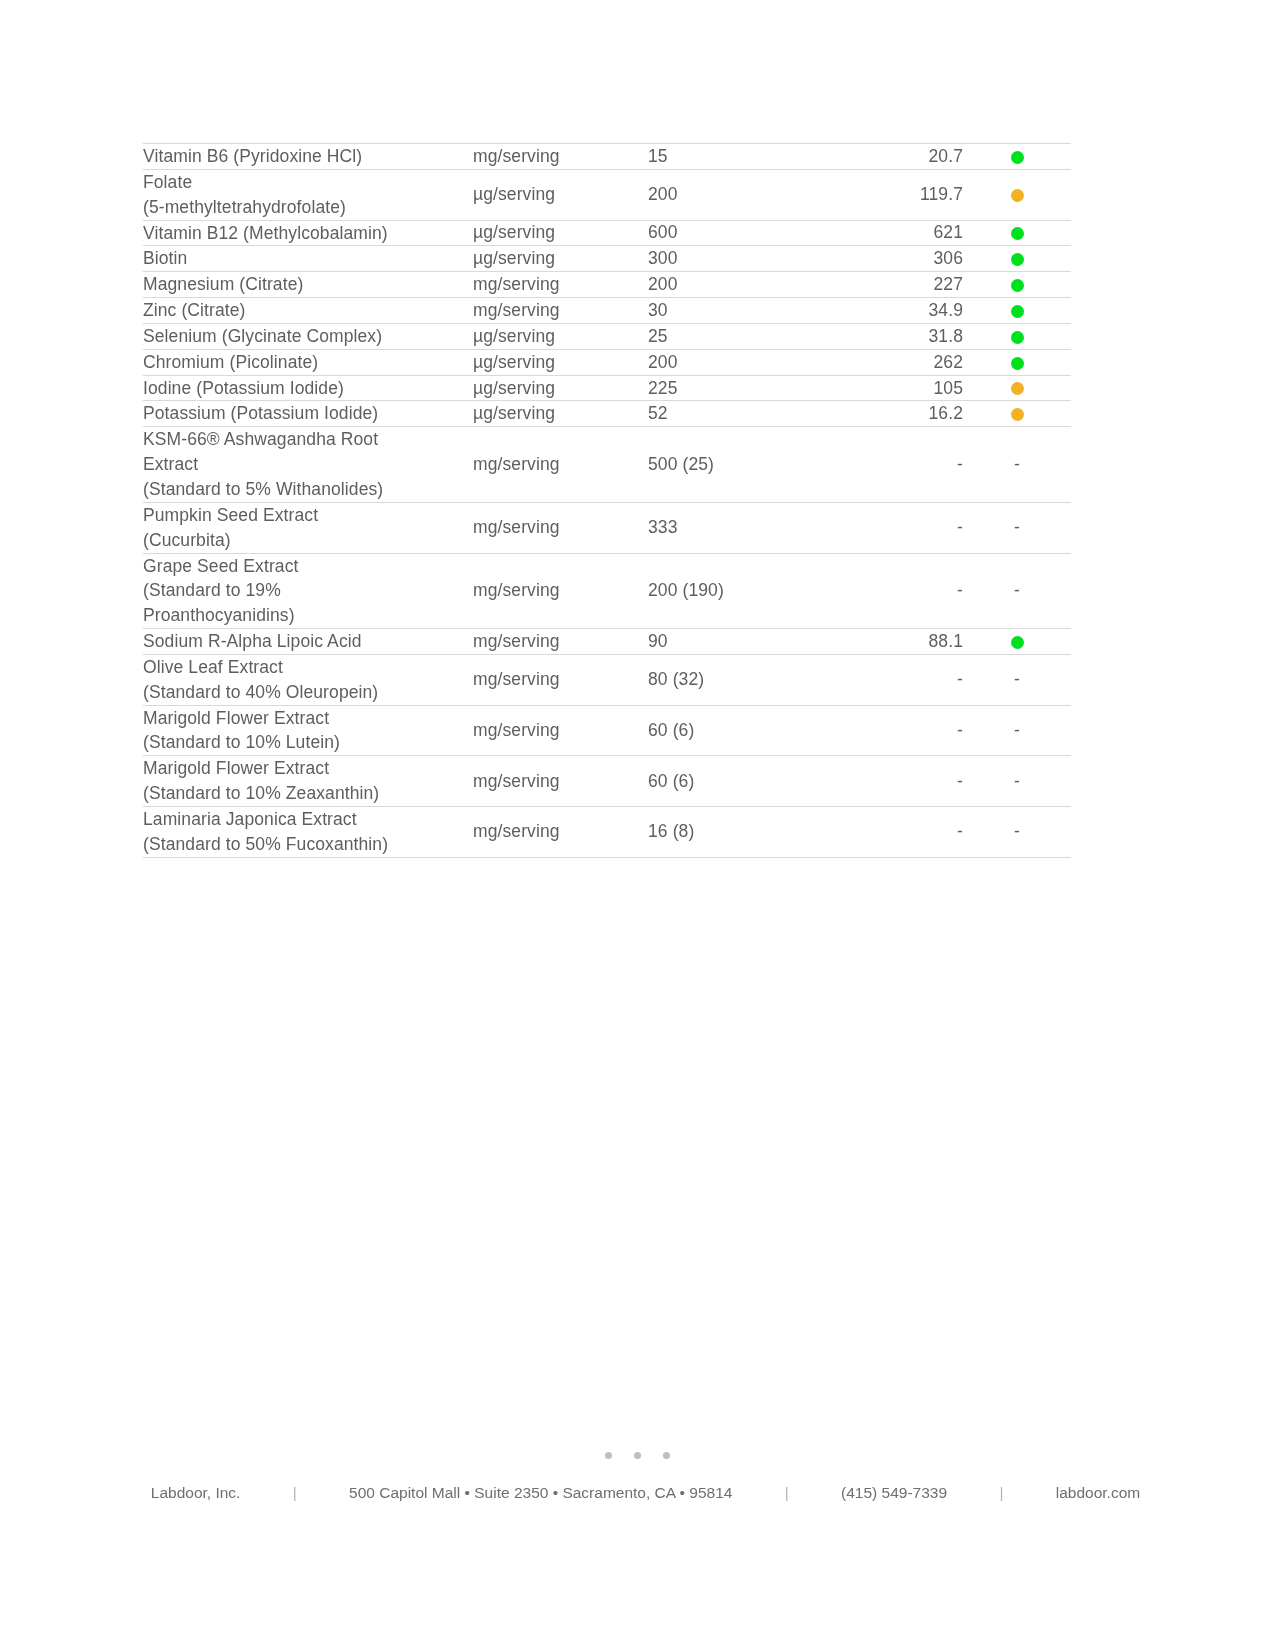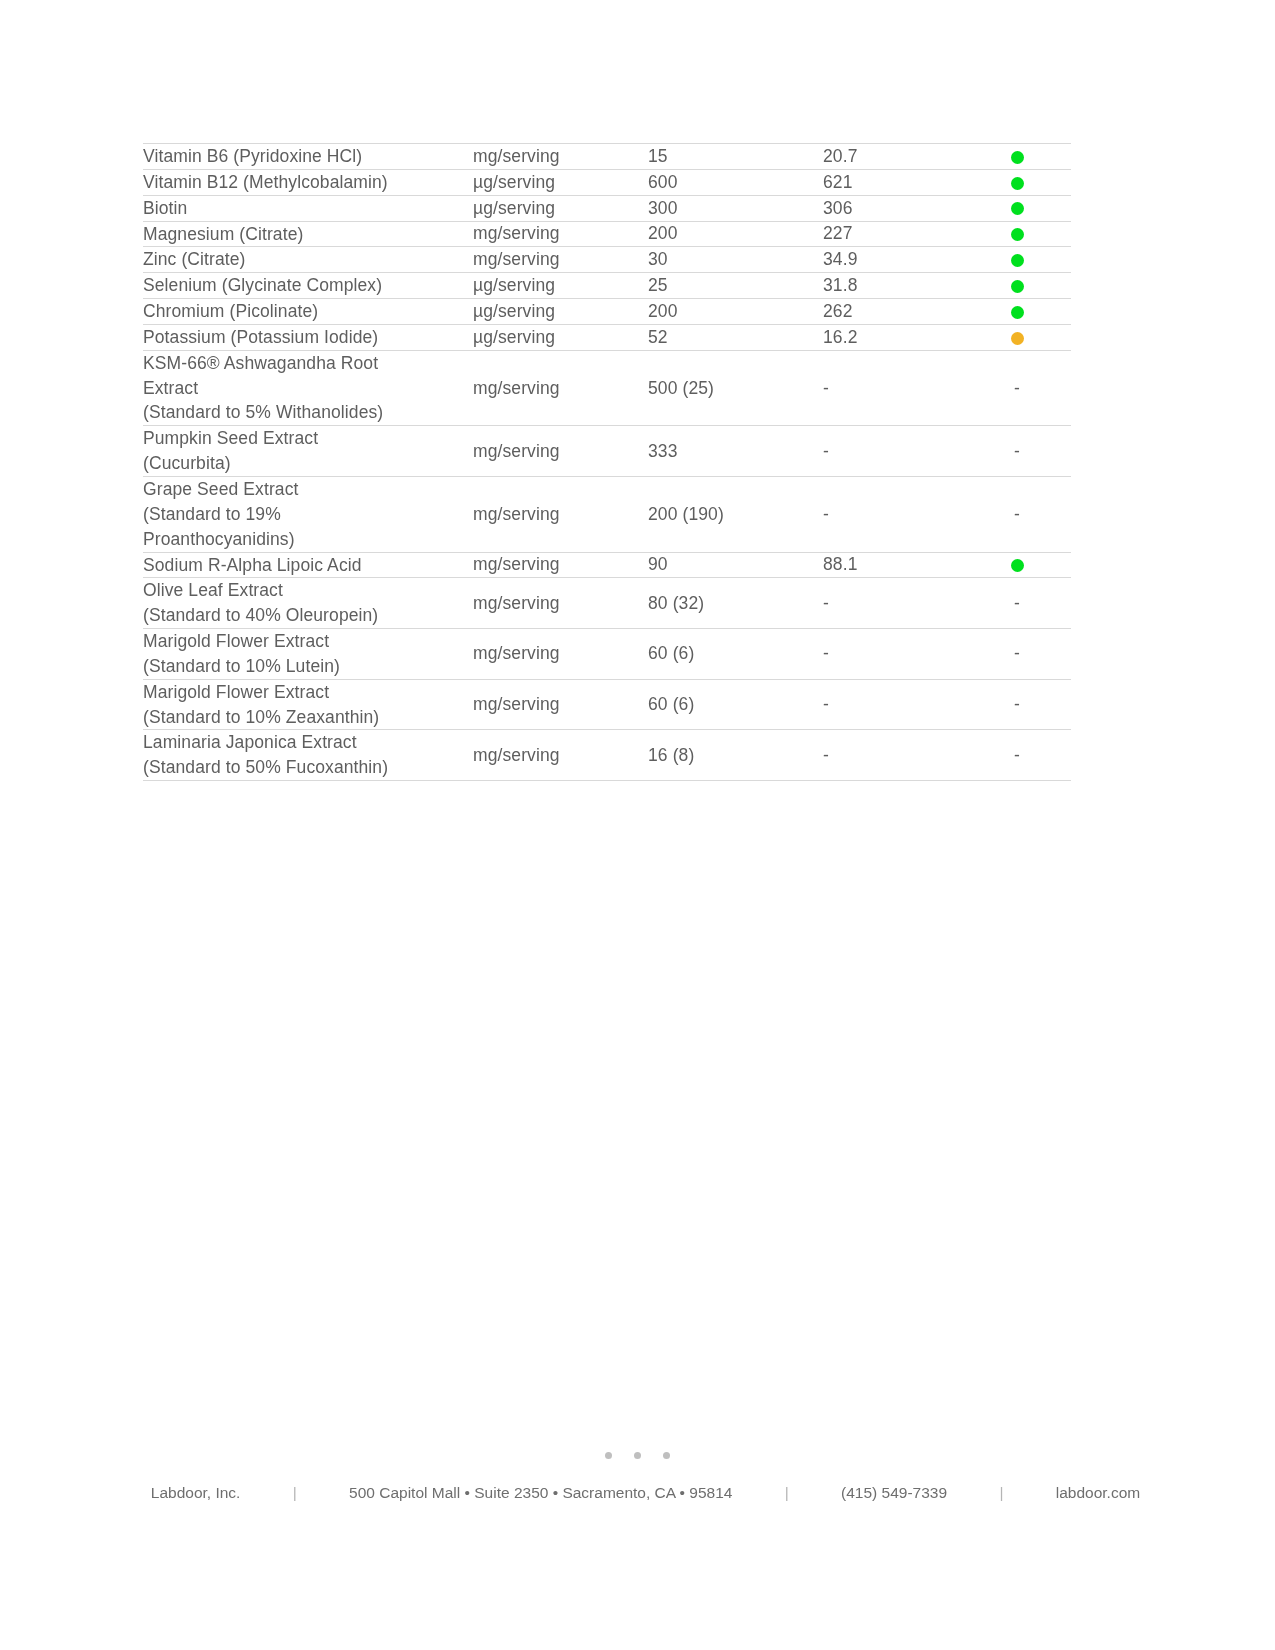--- a/index.html
+++ b/index.html
@@ -68,21 +68,21 @@
   }
   td.unit {
     text-align: left;
     padding-left: 6px;
     margin-top: 24px;
   }
   td.label-amt {
     text-align: left;
   }
   td.measured {
-    text-align: left;
+    text-align: right;
     font-weight: 700;
     color: #4a4a4a;
   }
   td.flag {
     text-align: center;
   }
 
   .dash {
     color: #777;
     font-weight: 400;
@@ -154,20 +154,30 @@
             <td class="name">
               <span class="nowrap-line">Vitamin B6 (Pyridoxine HCl)</span>
             </td>
             <td class="unit">mg/serving</td>
             <td class="label-amt">15</td>
             <td class="measured">20.7</td>
             <td class="flag"><span class="dot green"></span></td>
           </tr>
           <tr>
             <td class="name">
+              <span class="nowrap-line">Folate</span>
+              <span class="nowrap-line">(5-methyltetrahydrofolate)</span>
+            </td>
+            <td class="unit">µg/serving</td>
+            <td class="label-amt">200</td>
+            <td class="measured">119.7</td>
+            <td class="flag"><span class="dot amber"></span></td>
+          </tr>
+          <tr>
+            <td class="name">
               <span class="nowrap-line">Vitamin B12 (Methylcobalamin)</span>
             </td>
             <td class="unit">µg/serving</td>
             <td class="label-amt">600</td>
             <td class="measured">621</td>
             <td class="flag"><span class="dot green"></span></td>
           </tr>
           <tr>
             <td class="name">
               <span class="nowrap-line">Biotin</span>
@@ -205,20 +215,29 @@
             <td class="flag"><span class="dot green"></span></td>
           </tr>
           <tr>
             <td class="name">
               <span class="nowrap-line">Chromium (Picolinate)</span>
             </td>
             <td class="unit">µg/serving</td>
             <td class="label-amt">200</td>
             <td class="measured">262</td>
             <td class="flag"><span class="dot green"></span></td>
+          </tr>
+          <tr>
+            <td class="name">
+              <span class="nowrap-line">Iodine (Potassium Iodide)</span>
+            </td>
+            <td class="unit">µg/serving</td>
+            <td class="label-amt">225</td>
+            <td class="measured">105</td>
+            <td class="flag"><span class="dot amber"></span></td>
           </tr>
           <tr>
             <td class="name">
               <span class="nowrap-line">Potassium (Potassium Iodide)</span>
             </td>
             <td class="unit">µg/serving</td>
             <td class="label-amt">52</td>
             <td class="measured">16.2</td>
             <td class="flag"><span class="dot amber"></span></td>
           </tr>

